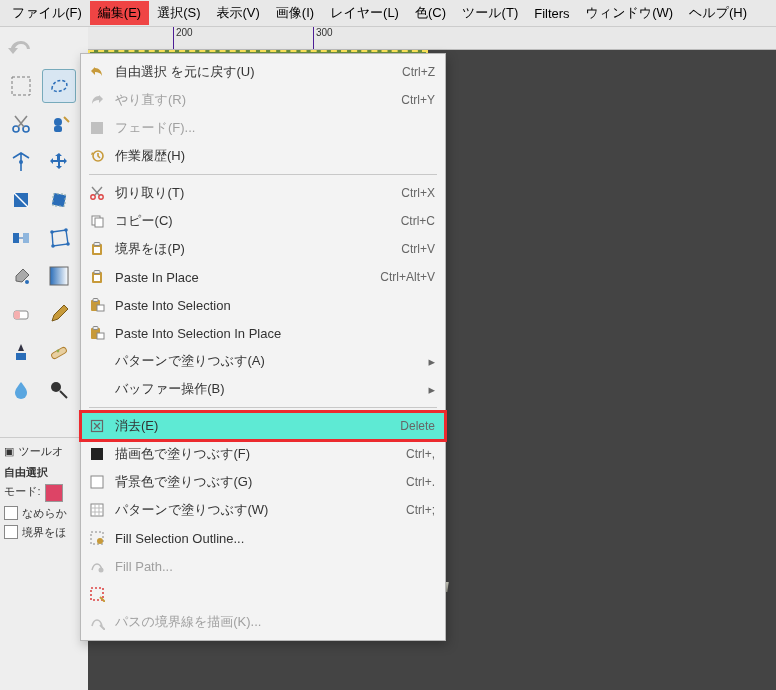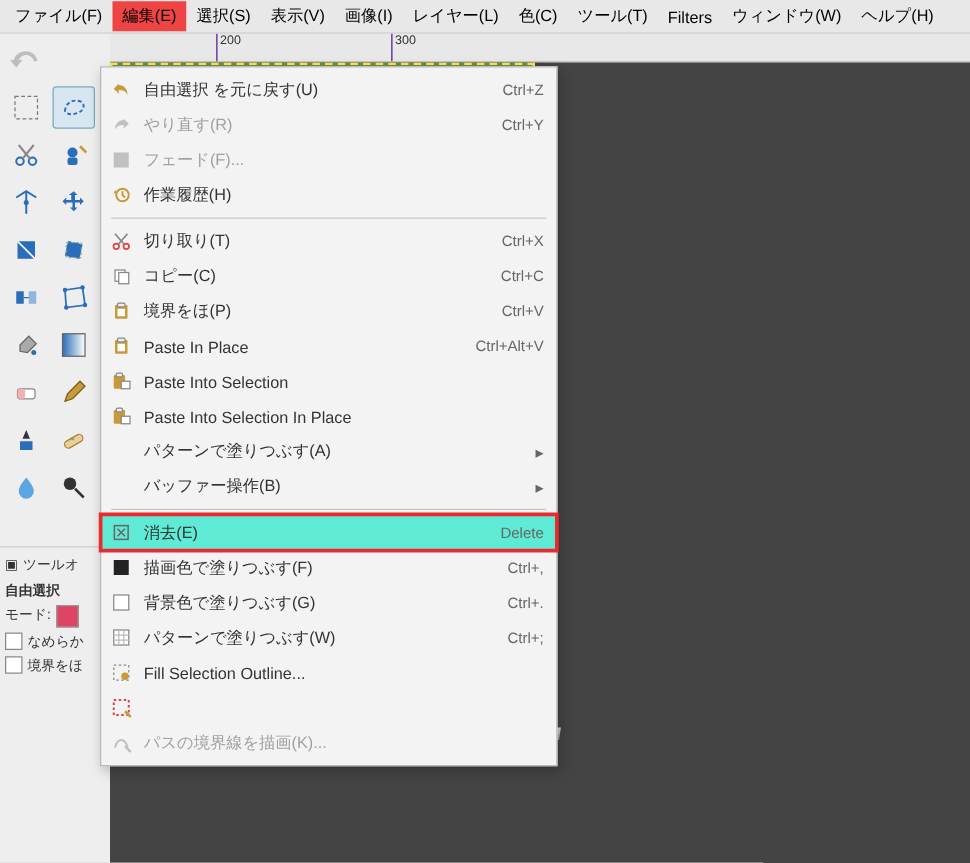--- a/index.html
+++ b/index.html
@@ -434,20 +434,29 @@
       </div>
       <div class="mi">
         <span class="icon">
           <svg width="16" height="16" viewBox="0 0 16 16">
             <rect x="2" y="2" width="12" height="12" fill="none" stroke="#888" stroke-dasharray="2 2"></rect>
             <circle cx="11" cy="11" r="3" fill="#c79a3a"></circle>
           </svg>
         </span>
         <span class="label">Fill Selection Outline...</span>
       </div>
+      <div class="mi disabled">
+        <span class="icon">
+          <svg width="16" height="16" viewBox="0 0 16 16">
+            <path d="M3 12c2-8 8-8 10 0" fill="none" stroke="#bbb" stroke-width="1.4"></path>
+            <circle cx="12" cy="12" r="2.5" fill="#c0c0c0"></circle>
+          </svg>
+        </span>
+        <span class="label">Fill Path...</span>
+      </div>
       <div class="mi">
         <span class="icon">
           <svg width="16" height="16" viewBox="0 0 16 16">
             <rect x="2" y="2" width="12" height="12" fill="none" stroke="#d44" stroke-dasharray="2 2" stroke-width="1.6"></rect>
             <path d="M11 11l5 5" stroke="#c79a3a" stroke-width="2"></path>
           </svg>
         </span>
       </div>
       <div class="mi disabled">
         <span class="icon">

